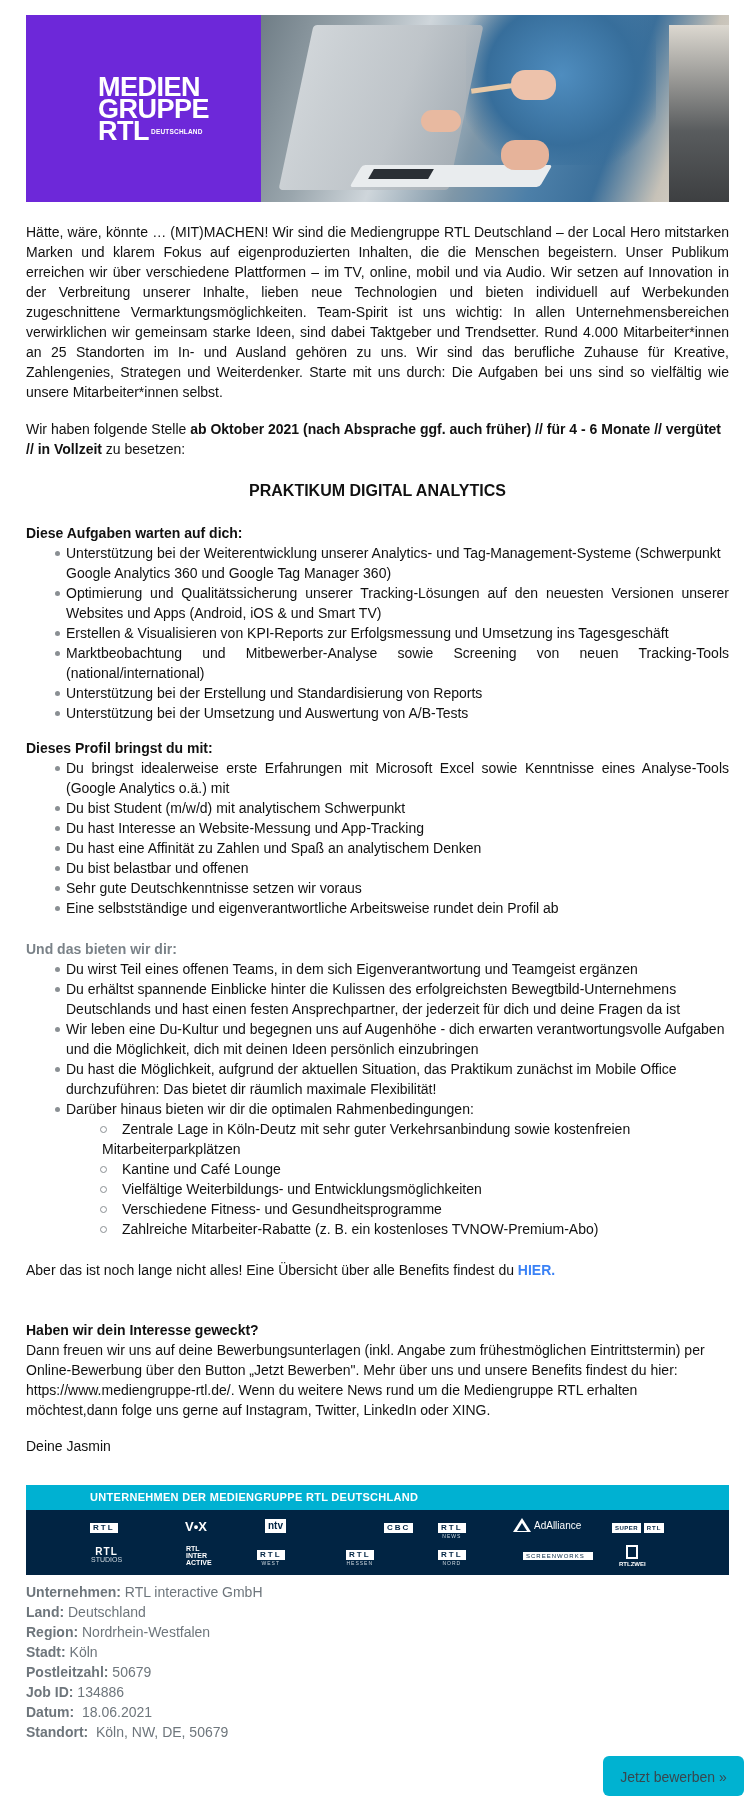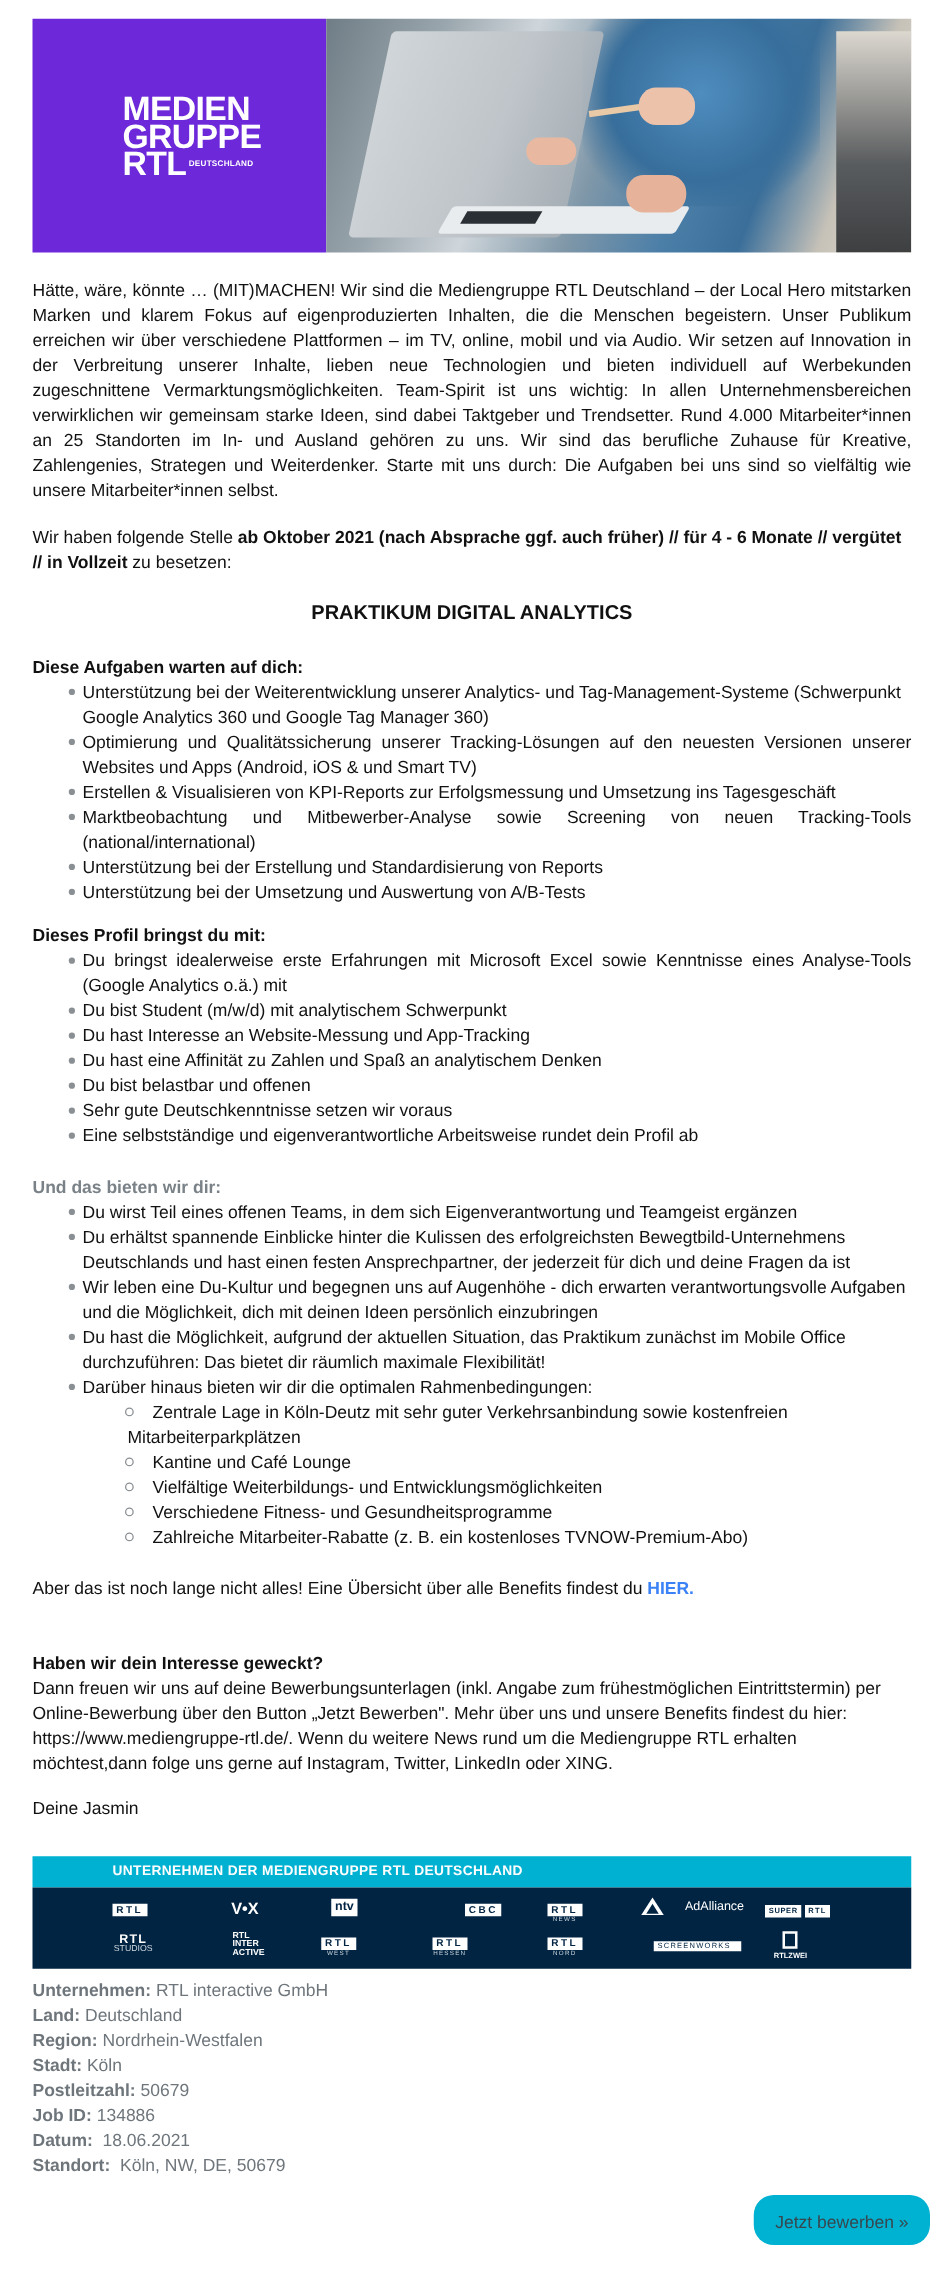--- a/index.html
+++ b/index.html
@@ -76,37 +76,37 @@
   .companies-head {
     height: 25px; background: #00b1d2; color: #fff; font-size: 11px; font-weight: bold;
     line-height: 25px; padding-left: 64px; letter-spacing: 0.3px;
   }
   .companies-body { height: 65px; background: #012443; position: relative; }
   .brand { position: absolute; color: #fff; font-weight: bold; text-align: center; font-size: 9px; }
   .brand-box { display: inline-block; background: #fff; color: #012443; font-size: 8px; letter-spacing: 2px; padding: 0 3px; line-height: 10px; font-weight: bold; }
   .brand-sub { display: block; font-size: 5px; letter-spacing: 1px; line-height: 6px; font-weight: normal; color: #cfd8df; }
   .brand-text { font-size: 13px; line-height: 14px; }
   .ntv { display: inline-block; background: #fff; color: #012443; font-size: 10px; padding: 1px 3px; line-height: 12px; }
-  .ad { font-size: 10px; font-weight: normal; display: flex; align-items: center; gap: 17px; }
+  .ad { font-size: 10px; font-weight: normal; display: flex; align-items: center; gap: 3px; }
   .tri { width: 0; height: 0; border-left: 9px solid transparent; border-right: 9px solid transparent; border-bottom: 14px solid #fff; position: relative; }
   .tri::after { content: ""; position: absolute; left: -5px; top: 5px; border-left: 5px solid transparent; border-right: 5px solid transparent; border-bottom: 8px solid #012443; }
   .interactive { font-size: 7px; line-height: 7px; text-align: left; }
   .screen { display: inline-block; background: #fff; color: #012443; font-size: 6px; letter-spacing: 1px; padding: 1px 3px; width: 64px; text-align: left; font-weight: normal; }
   .rtl2 { font-size: 6px; line-height: 7px; }
   .rtl2 .bx { display: inline-block; width: 12px; height: 14px; border: 2px solid #fff; box-sizing: border-box; }
 
   
   .meta { position: absolute; left: 26px; top: 1582px; font-size: 14px; line-height: 20px; color: #6e767c; }
   .meta .row { white-space: pre; }
   .meta b { color: #6e767c; }
 
   
   .apply {
     position: absolute; left: 603px; top: 1756px; width: 141px; height: 40px;
-    background: #00b2d1; color: #37474f; border-radius: 16px; border: none;
+    background: #00b2d1; color: #37474f; border-radius: 6px; border: none;
     font-family: "Liberation Sans", sans-serif; font-size: 14px; line-height: 40px; text-align: center; cursor: pointer;
   }
 </style>
 </head>
 <body>
 
 <div class="hero">
   <div class="hero-logo-pane">
     <div class="logo-block">
       <span class="line">MEDIEN</span>
@@ -194,21 +194,21 @@
   <div>Deine Jasmin</div>
 </div>
 
 <div class="companies">
   <div class="companies-head">UNTERNEHMEN DER MEDIENGRUPPE RTL DEUTSCHLAND</div>
   <div class="companies-body">
 
     <div class="brand" style="left:64px; top:12px;"><span class="brand-box">RTL</span></div>
     <div class="brand brand-text" style="left:159px; top:10px;"><span>V•X</span></div>
     <div class="brand" style="left:239px; top:9px;"><span class="ntv">ntv</span></div>
-    <div class="brand" style="left:320px; top:12px;padding-left:26px;"><span class="brand-box">CBC</span></div>
+    <div class="brand" style="left:332px; top:12px;padding-left:26px;"><span class="brand-box">CBC</span></div>
     <div class="brand" style="left:412px; top:12px;"><span class="brand-box">RTL</span><span class="brand-sub">NEWS</span></div>
     <div class="brand ad" style="left:487px; top:8px;">
         <span class="tri"></span>
         <span>AdAlliance</span>
       </div>
     <div class="brand" style="left:586px; top:12px;"><span class="brand-box" style="letter-spacing:0.5px;font-size:6px">SUPER</span> <span class="brand-box" style="font-size:6px;letter-spacing:1px">RTL</span></div>
 
     <div class="brand" style="left:65px; top:37px;">
         <span style="display:block;font-size:10px;letter-spacing:1px;line-height:10px">RTL</span>
         <span class="brand-sub" style="font-size:7px;letter-spacing:0">STUDIOS</span>

